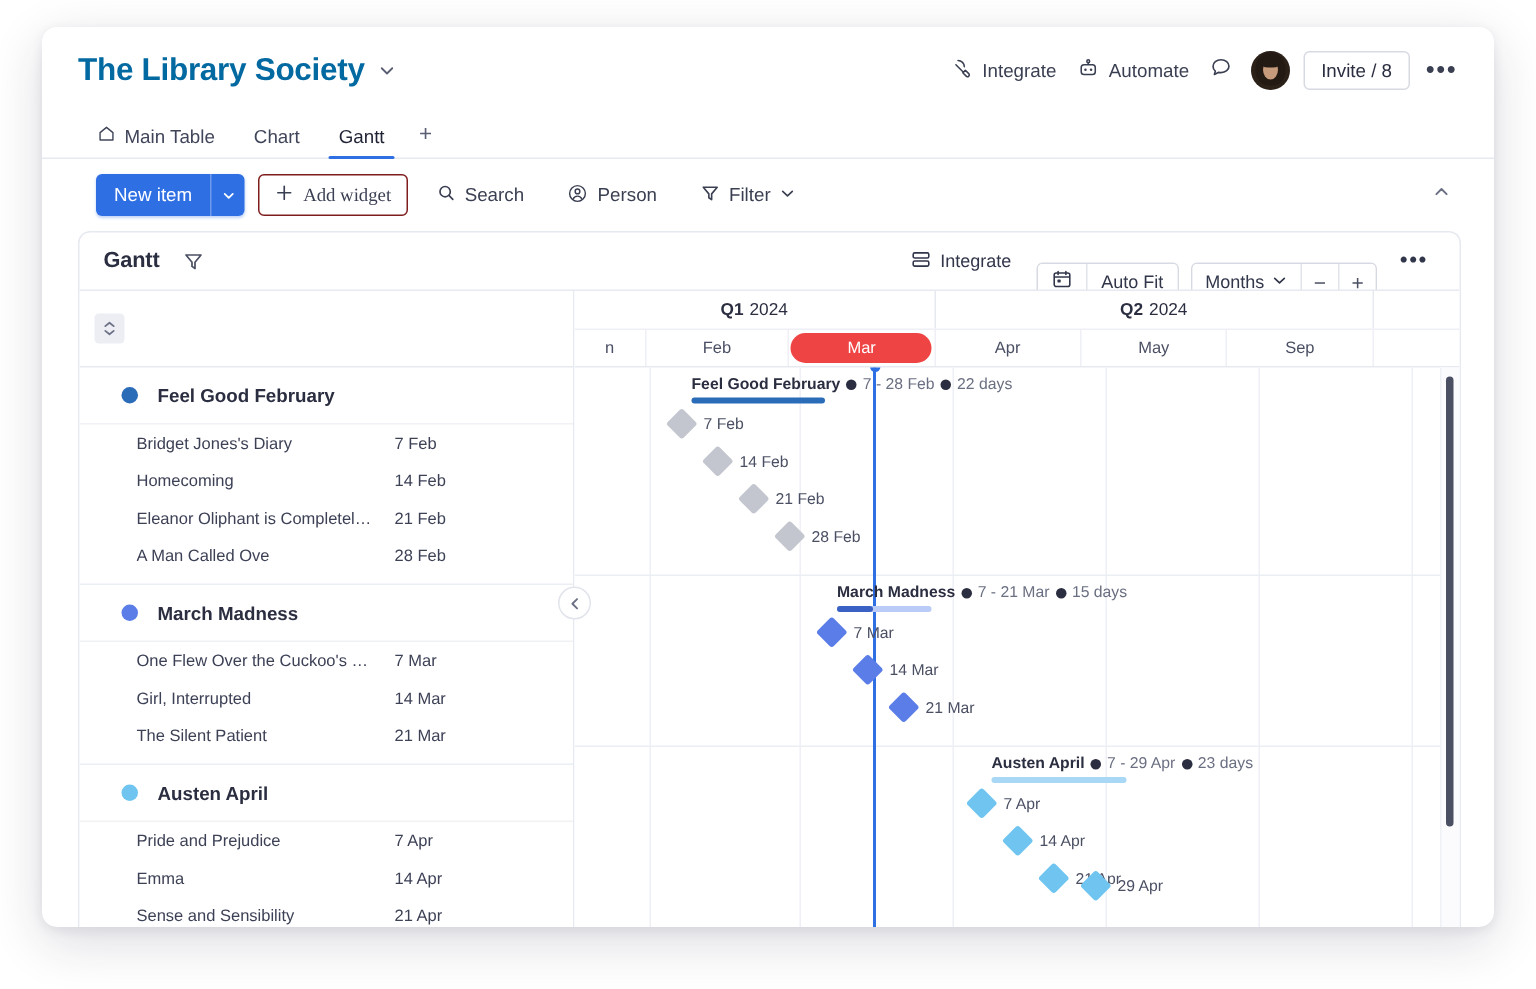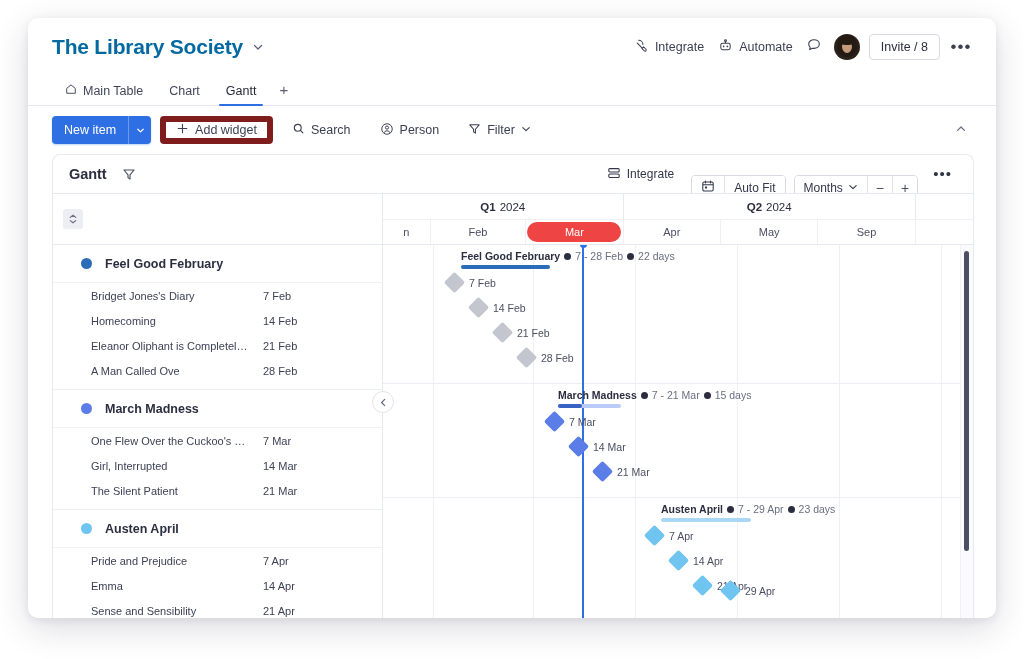--- a/index.html
+++ b/index.html
@@ -132,20 +132,21 @@
     padding: 0 10px 7px 10px; cursor: pointer;
   }
 
   
   .toolbar {
     height: 48px;
     display: flex; align-items: center;
     padding: 0 22px 0 24px;
     gap: 9px;
     flex: 0 0 auto;
+    margin-left: 12px;
   }
   .newitem {
     display: flex; align-items: stretch;
     background: #2f6fe4; color: #fff;
     border-radius: 4px; overflow: hidden;
     cursor: pointer; height: 28px;
     box-shadow: 0 1px 2px rgba(47,111,228,.3);
   }
   .newitem .label {
     padding: 0 12px; font-size: 12.5px;
@@ -156,21 +157,21 @@
     border-left: 1px solid rgba(255,255,255,.3);
     font-size: 10px;
   }
   .tb-btn {
     display: flex; align-items: center; gap: 6px;
     font-size: 12.5px; color: #3a3f52;
     height: 28px; padding: 0 10px;
     border-radius: 4px; cursor: pointer;
     white-space: nowrap;
   }
-  .tb-btn.bordered { border: 6px solid #7f1d1d; background: #fff; }
+  .tb-btn.bordered { border: 1px solid #7f1d1d; background: #fff; font-family: Liberation Serif, serif; }
   .toolbar-spacer { flex: 1; }
   .collapse-chevron {
     width: 26px; height: 26px; border-radius: 50%;
     display: flex; align-items: center; justify-content: center;
     color: #6b7085; cursor: pointer;
   }
 
   
   .widget {
     margin: 0 22px 0 24px;

